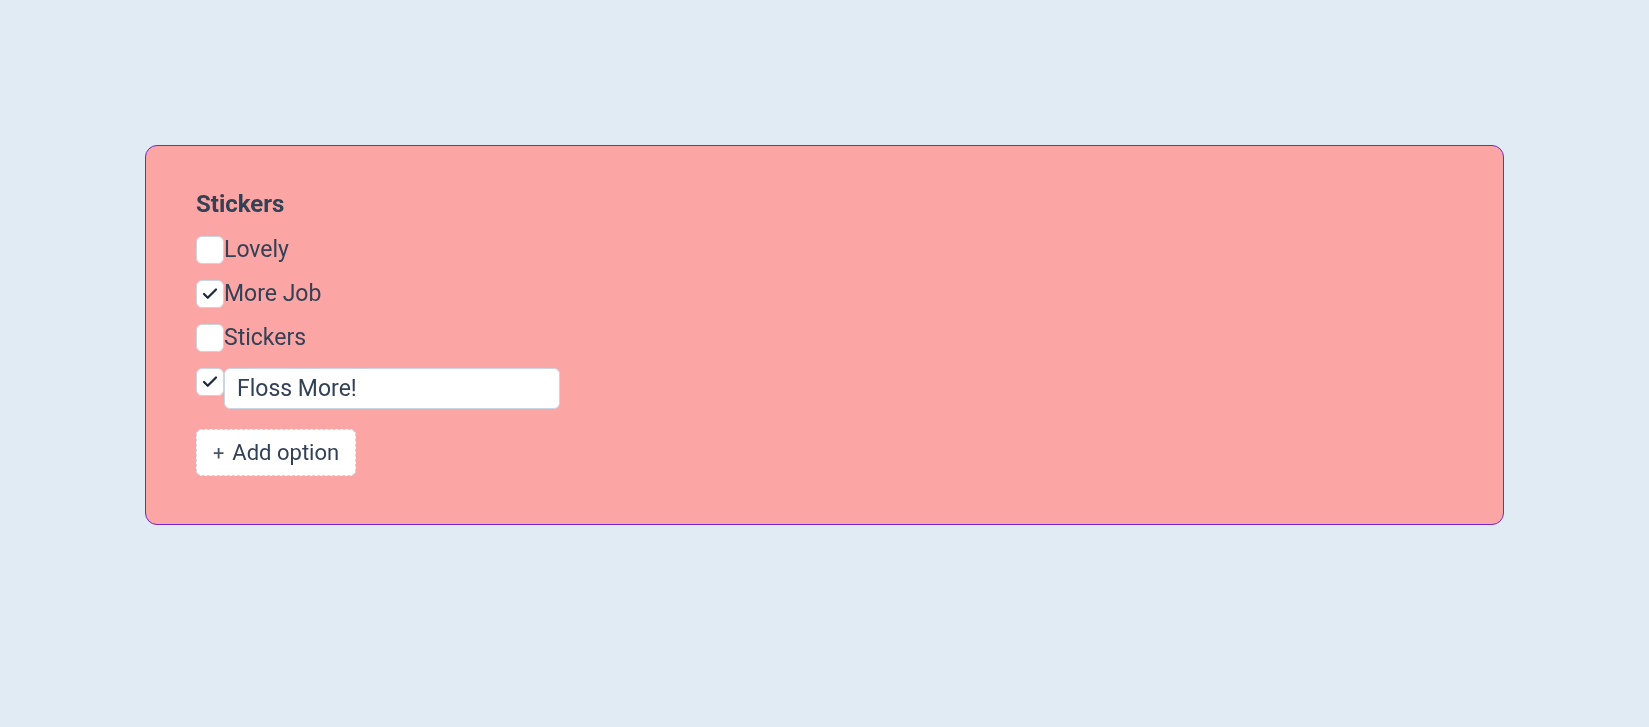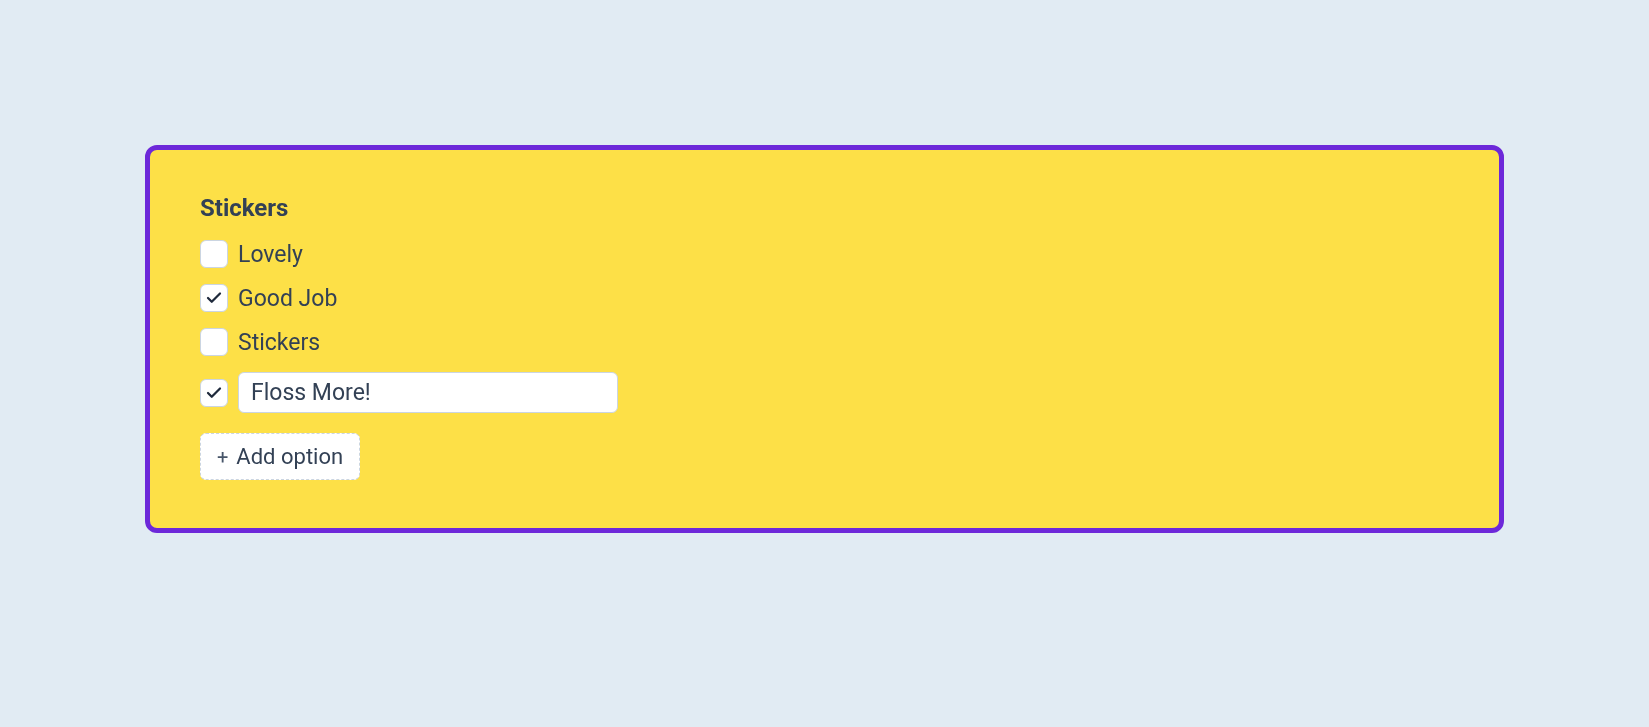--- a/index.html
+++ b/index.html
@@ -10,38 +10,37 @@
     
     body {
       font-family: -apple-system, BlinkMacSystemFont, "Segoe UI", Roboto, Helvetica, Arial, sans-serif;
       background-color: #e1ebf3;
       width: 1649px;
       height: 727px;
       padding: 145px 145px 0 145px;
     }
     
     .card {
-      background-color: #fde047;
-      border: 5px solid #6d28d9;
+      background-color: #fca5a5;
+      border: 1px solid #6d28d9;
       border-radius: 12px;
       padding: 44px 50px 48px 50px;
       width: 100%;
     }
     
     .section-title {
       font-size: 24px;
       font-weight: 700;
       color: #334155;
       margin-bottom: 18px;
     }
     
     .option-row {
       display: flex;
-      align-items: center;
-      gap: 10px;
+      align-items: flex-start;
       margin-bottom: 16px;
     }
     
     .option-row:last-of-type {
       margin-bottom: 20px;
     }
     
     .checkbox {
       width: 28px;
       height: 28px;
@@ -71,21 +70,21 @@
       font-weight: 400;
     }
     
     .option-input {
       font-size: 23px;
       color: #334155;
       font-weight: 400;
       border: 1px solid #cbd5e1;
       border-radius: 6px;
       padding: 6px 12px;
-      width: 380px;
+      width: 336px;
       font-family: inherit;
       outline: none;
     }
     
     .add-option-button {
       display: inline-flex;
       align-items: center;
       gap: 8px;
       border: 1.5px dashed #cbd5e1;
       border-radius: 6px;
@@ -121,21 +120,21 @@
     </div>
     <span class="option-label">Lovely</span>
   </div>
   
   <div class="option-row">
     <div class="checkbox checked">
       <svg viewBox="0 0 24 24" fill="none" stroke="#1e293b" stroke-width="3" stroke-linecap="round" stroke-linejoin="round">
           <polyline points="20 6 9 17 4 12"></polyline>
         </svg>
     </div>
-    <span class="option-label">Good Job</span>
+    <span class="option-label">More Job</span>
   </div>
   
   <div class="option-row">
     <div class="checkbox">
       
     </div>
     <span class="option-label">Stickers</span>
   </div>
   
   <div class="option-row">

